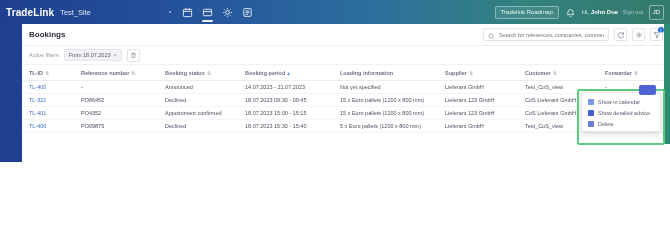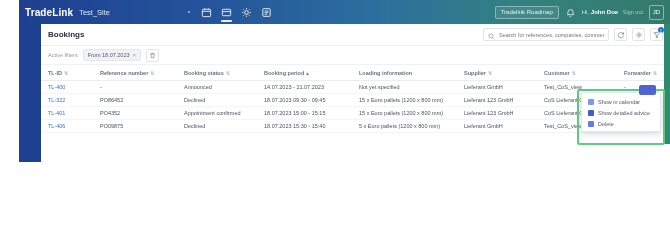--- a/index.html
+++ b/index.html
@@ -2,21 +2,21 @@
 <html><head>
 <meta charset="utf-8">
 <style>
   * { box-sizing: border-box; margin: 0; padding: 0; }
   html, body {
     width: 670px; height: 162px;
     font-family: "Liberation Sans", sans-serif;
     background: #ffffff;
     overflow: hidden;
   }
-  .app { position: relative; width: 670px; height: 162px; display: flex; flex-direction: column; padding-left: 19px; }
+  .app { position: relative; width: 670px; height: 162px; display: flex; flex-direction: column; }
 
   
   .topbar {
     height: 24px; flex: 0 0 24px;
     background: linear-gradient(90deg,#1e3f8f 0%,#24539b 28%,#2c6f9e 55%,#33827f 78%,#347a6b 100%);
     display: flex; align-items: center; padding: 0 6px; gap: 6px;
   }
   .brand { font-size: 10px; font-weight: bold; color: #ffffff; letter-spacing: .1px; }
   .site { font-size: 7.5px; color: #dce6f2; }
   .topbar-center { display: flex; align-items: center; gap: 9px; margin-left: 72px; }

